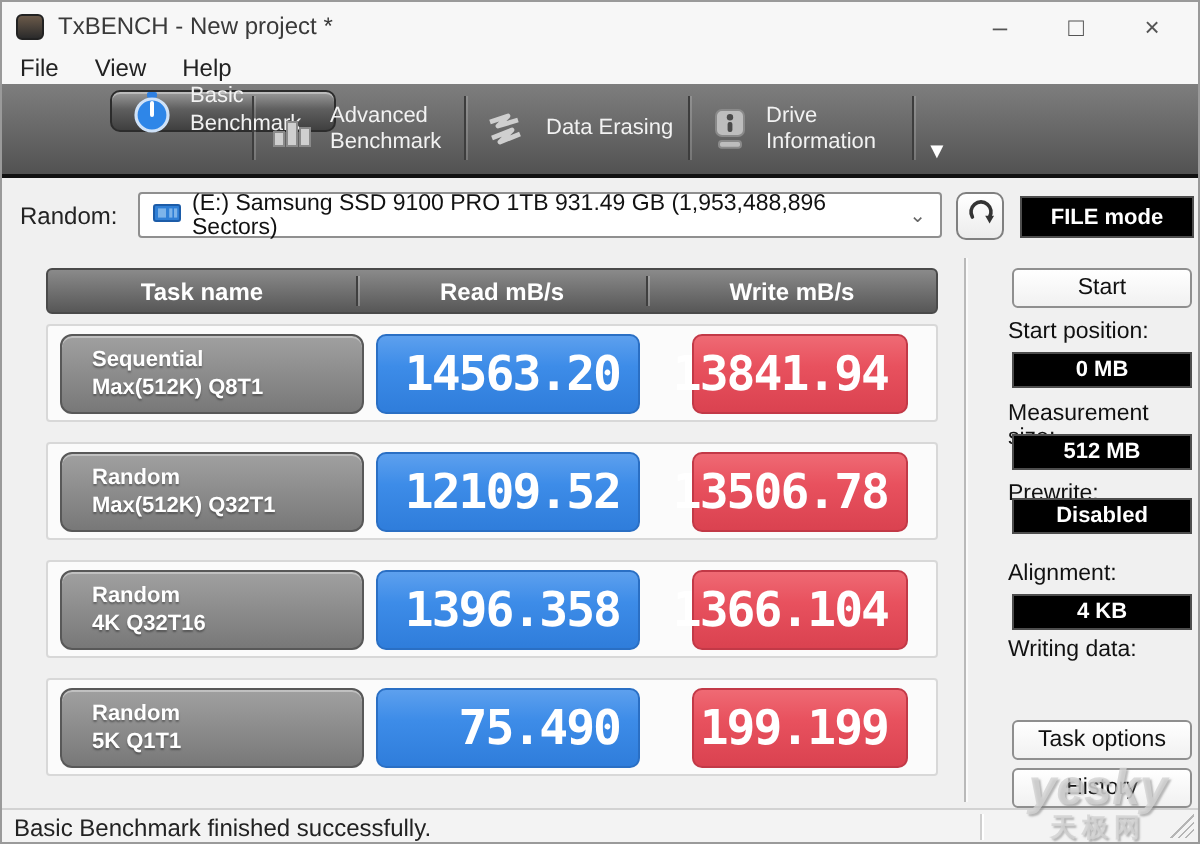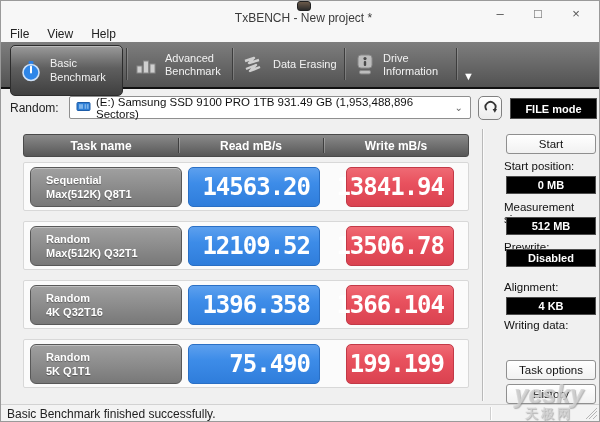--- a/index.html
+++ b/index.html
@@ -1,35 +1,35 @@
 <!DOCTYPE html>
 <html><head>
 <meta charset="utf-8">
 <style>
   * { margin:0; padding:0; box-sizing:border-box; }
   html,body { width:600px; height:422px; font-family:"Liberation Sans", sans-serif; }
   .window { position:relative; width:600px; height:422px; background:#f0f0f0; border:1px solid #9a9a9a; overflow:hidden; }
   .abs { position:absolute; }
 
   
-  .titlebar { left:0; top:0; width:100%; height:24px; background:#f7f7f7; display:flex; align-items:center;flex-direction:column; }
+  .titlebar { left:0; top:0; width:100%; height:24px; background:#f7f7f7; display:flex; align-items:center; }
   .app-icon { width:14px; height:13px; margin-left:7px; background:linear-gradient(#6b5a4a,#2b2b2b); border-radius:3px; border:1px solid #222; }
   .title-text { margin-left:7px; font-size:12px; color:#3a3a3a; }
   .win-controls { position:absolute; right:4px; top:0; height:24px; display:flex; }
   .win-btn { width:38px; height:24px; display:flex; align-items:center; justify-content:center; font-size:13px; color:#555; cursor:default; }
 
   
   .menubar { left:0; top:24px; width:100%; height:17px; background:#f7f7f7; display:flex; align-items:center; font-size:12px; color:#222; }
   .menu-item { padding:0 9px; }
 
   
   .tabbar { left:0; top:41px; width:100%; height:47px; background:linear-gradient(#7e7e7e,#525252); border-bottom:2px solid #111; }
   .tab-sep { position:absolute; top:6px; width:1px; height:32px; background:#3d3d3d; box-shadow:1px 0 0 rgba(255,255,255,.18); }
   .tab { position:absolute; display:flex; align-items:center; color:#f2f2f2; font-size:11px; line-height:1.2; }
-  .tab-selected { top:3px; height:51px; border-radius:5px; background:linear-gradient(#9b9b9b,#5f5f5f 45%,#3f3f3f); border:1px solid #2c2c2c; box-shadow:inset 0 1px 0 rgba(255,255,255,.35); }
+  .tab-selected { top:3px; height:21px; border-radius:5px; background:linear-gradient(#9b9b9b,#5f5f5f 45%,#3f3f3f); border:1px solid #2c2c2c; box-shadow:inset 0 1px 0 rgba(255,255,255,.35);margin-left:45px; }
   .tab-label { margin-left:8px; }
   .tab-icon { display:inline-flex; align-items:center; justify-content:center; }
   .tab-caret { position:absolute; color:#fff; font-size:11px; }
 
   
   .label { font-size:12px; color:#222; }
   .drive-select { left:68px; top:95px; width:402px; height:23px; background:#fff; border:1px solid #8f8f8f; border-radius:2px; display:flex; align-items:center; font-size:11.5px; color:#111; }
   .drive-icon { margin:0 5px 0 6px; }
   .chevron { margin-left:auto; margin-right:7px; color:#666; font-size:10px; }
   .refresh-btn { left:477px; top:95px; width:24px; height:24px; background:linear-gradient(#ffffff,#ececec); border:1px solid #808080; border-radius:5px; display:flex; align-items:center; justify-content:center; }

